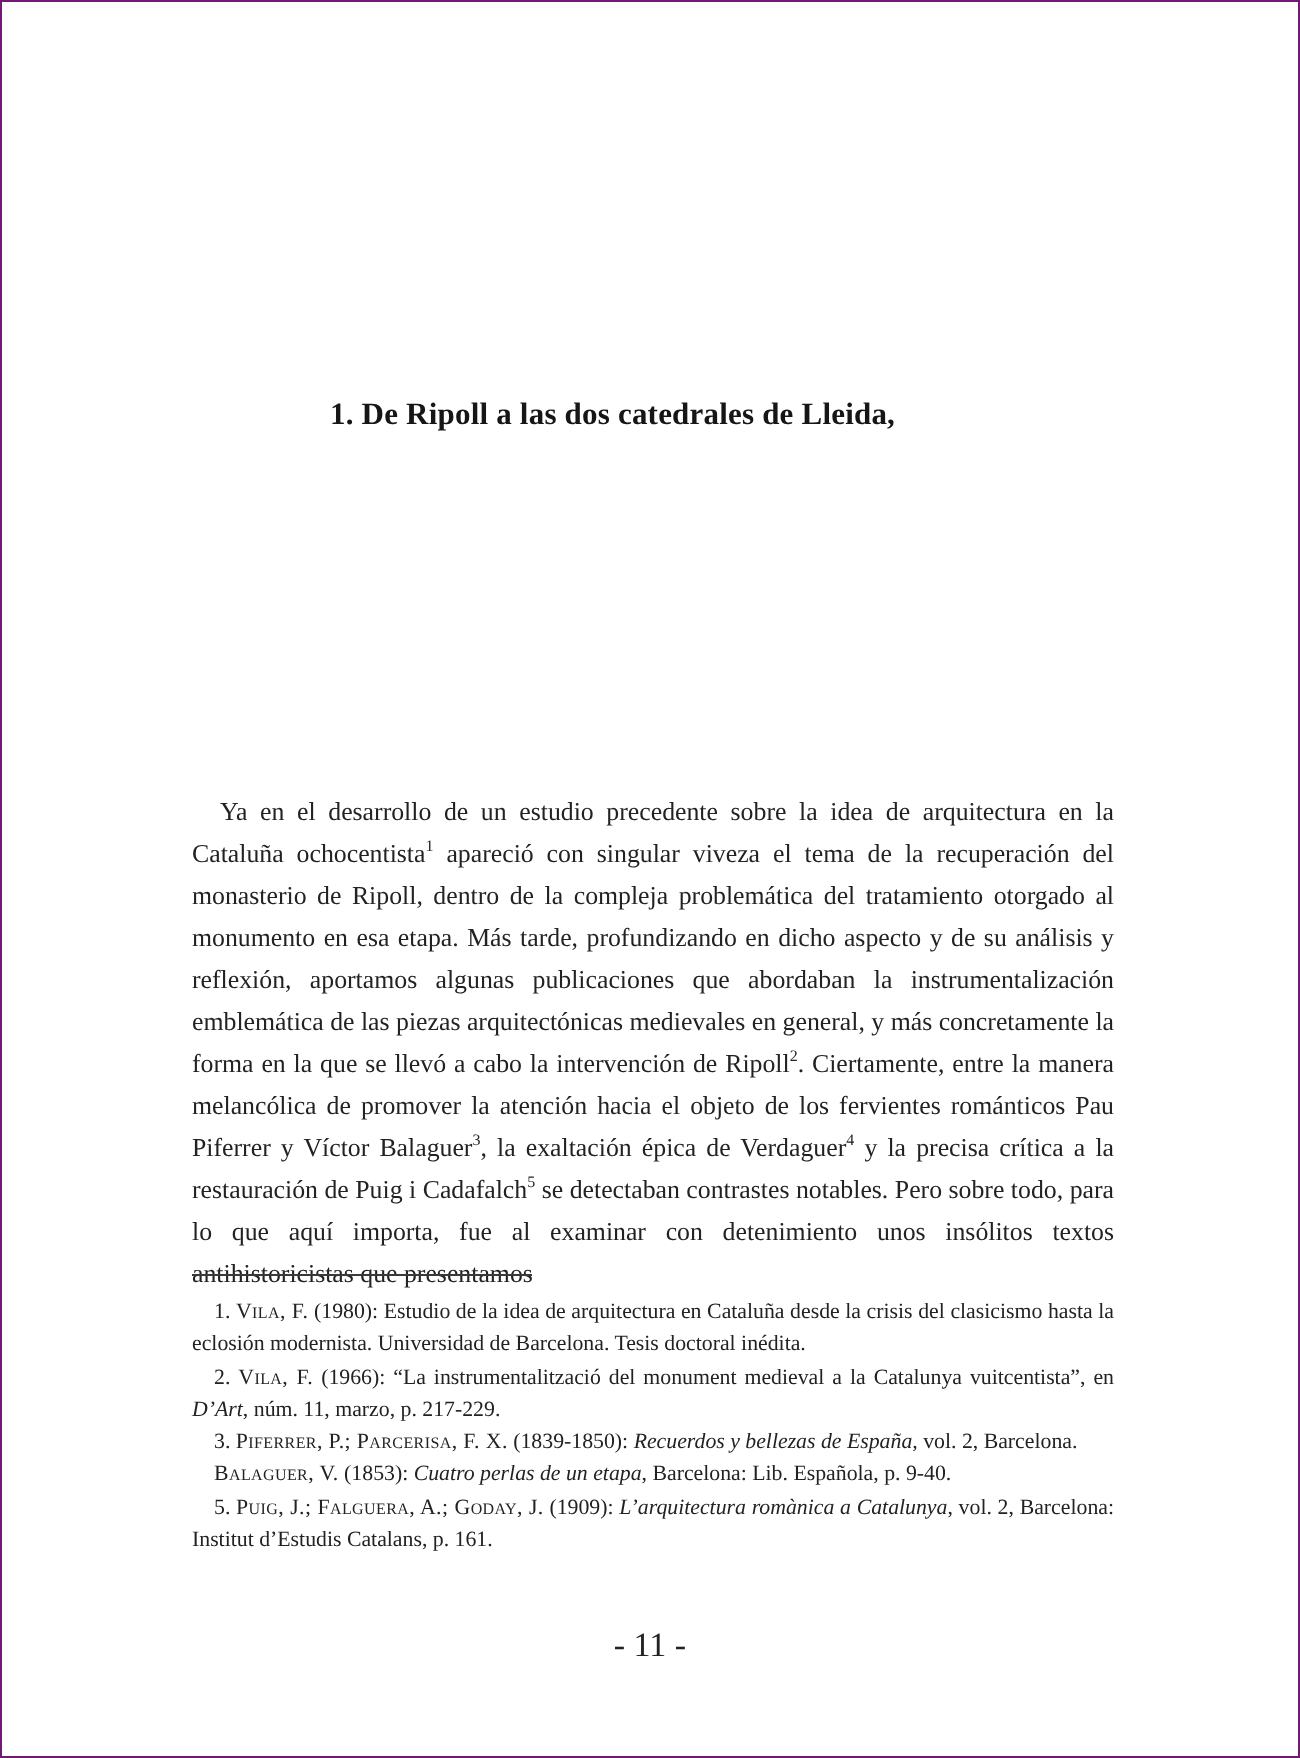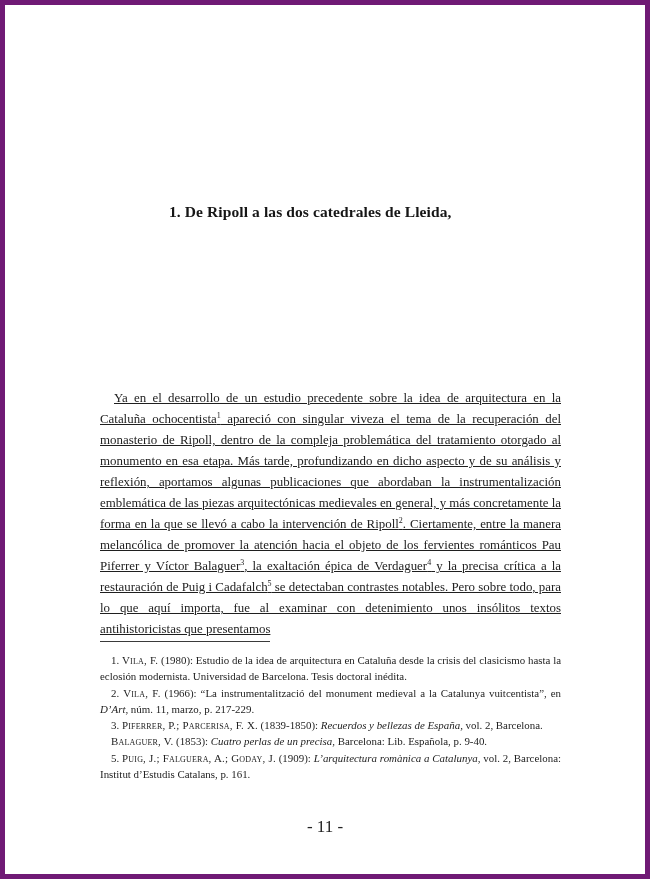--- a/index.html
+++ b/index.html
@@ -6,41 +6,40 @@
   html, body { background: #ffffff; }
   body {
     font-family: "Liberation Serif", "DejaVu Serif", serif;
     width: 650px;
   }
   .page {
     position: relative;
     width: 650px;
     height: 879px;
     background: #ffffff;
-    border: 5px solid #701a75;
+    border: 1px solid #701a75;
     color: #1f1f1f;
     overflow: hidden;
   }
   .chapter-title {
     position: absolute;
     left: 164px;
     top: 196px;
     font-size: 15.5px;
     font-weight: bold;
     line-height: 21.5px;
     color: #161616;
     letter-spacing: 0.1px;
   }
   .chapter-title .title-line { display: block; }
   .body-block {
     position: absolute;
     left: 95px;
-    top: 383px;
+    top: 395px;
     width: 461px;
-    text-decoration: underline;
   }
   .para {
     font-size: 12.9px;
     line-height: 21px;
     text-align: justify;
     text-indent: 14px;
     color: #222222;
     hyphens: auto;
   }
   .para sup, .footnote sup {
@@ -96,21 +95,21 @@
 
   <div class="footnote-rule"></div>
 
   <div class="footnotes">
     <p class="footnote"><span>1. </span><span class="sc">Vila, F.</span><span> (1980): Estudio de la idea de arquitectura en Cataluña desde la crisis del clasicismo hasta la eclosión modernista. Universidad de Barcelona. Tesis doctoral inédita.</span></p>
 
     <p class="footnote"><span>2. </span><span class="sc">Vila, F.</span><span> (1966): “La instrumentalització del monument medieval a la Catalunya vuitcentista”, en </span><span class="i">D’Art</span><span>, núm. 11, marzo, p. 217-229.</span></p>
 
     <p class="footnote"><span>3. </span><span class="sc">Piferrer, P.; Parcerisa, F. X.</span><span> (1839-1850): </span><span class="i">Recuerdos y bellezas de España,</span><span> vol. 2, Barcelona.</span></p>
 
-    <p class="footnote"><span class="sc">Balaguer, V.</span><span> (1853): </span><span class="i">Cuatro perlas de un precisa</span><span>, Barcelona: Lib. Española, p. 9-40.</span></p>
+    <p class="footnote"><span class="sc">Balaguer, V.</span><span> (1853): </span><span class="i">Cuatro perlas de un etapa</span><span>, Barcelona: Lib. Española, p. 9-40.</span></p>
 
 
     <p class="footnote"><span>5. </span><span class="sc">Puig, J.; Falguera, A.; Goday, J.</span><span> (1909): </span><span class="i">L’arquitectura romànica a Catalunya</span><span>, vol. 2, Barcelona: Institut d’Estudis Catalans, p. 161.</span></p>
   </div>
 
   <div class="page-number">- 11 -</div>
 
 </div>
 
 </body></html>

